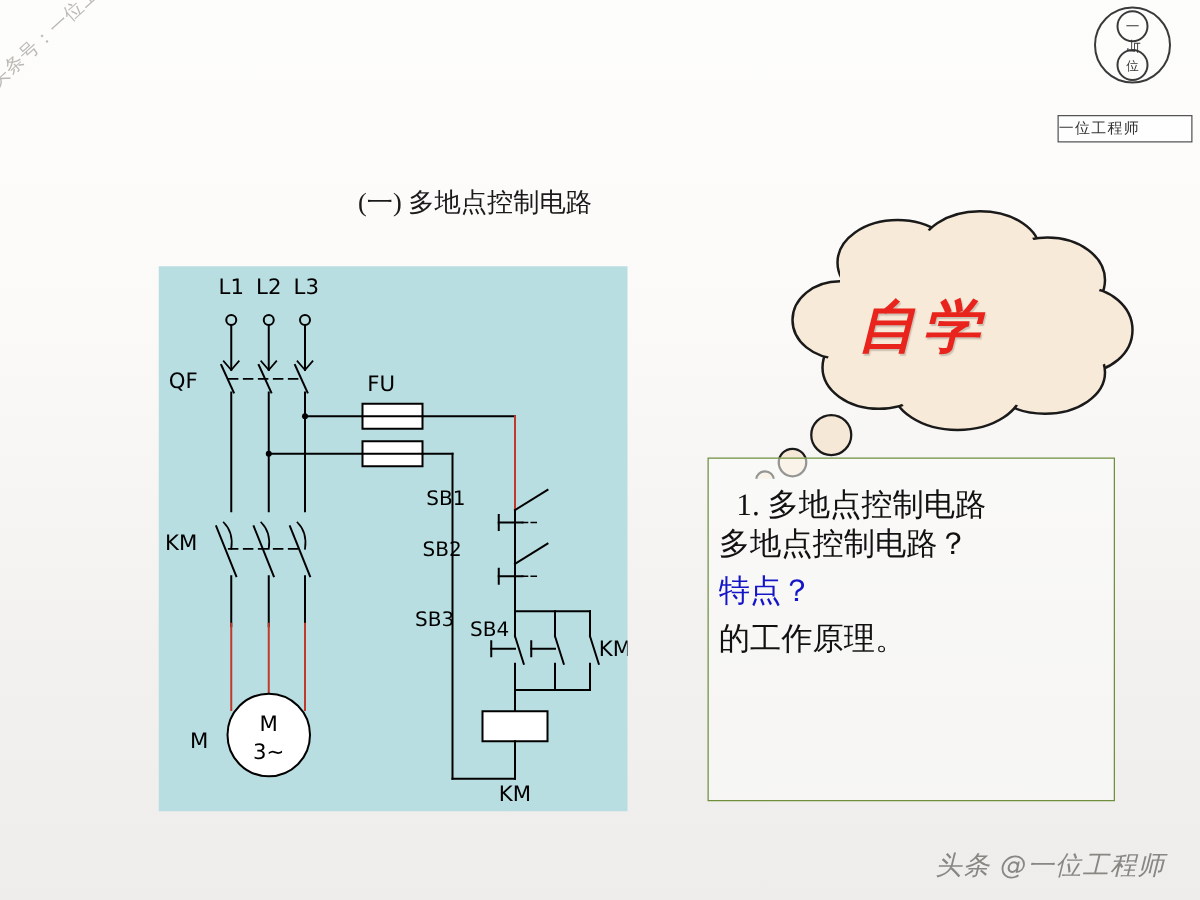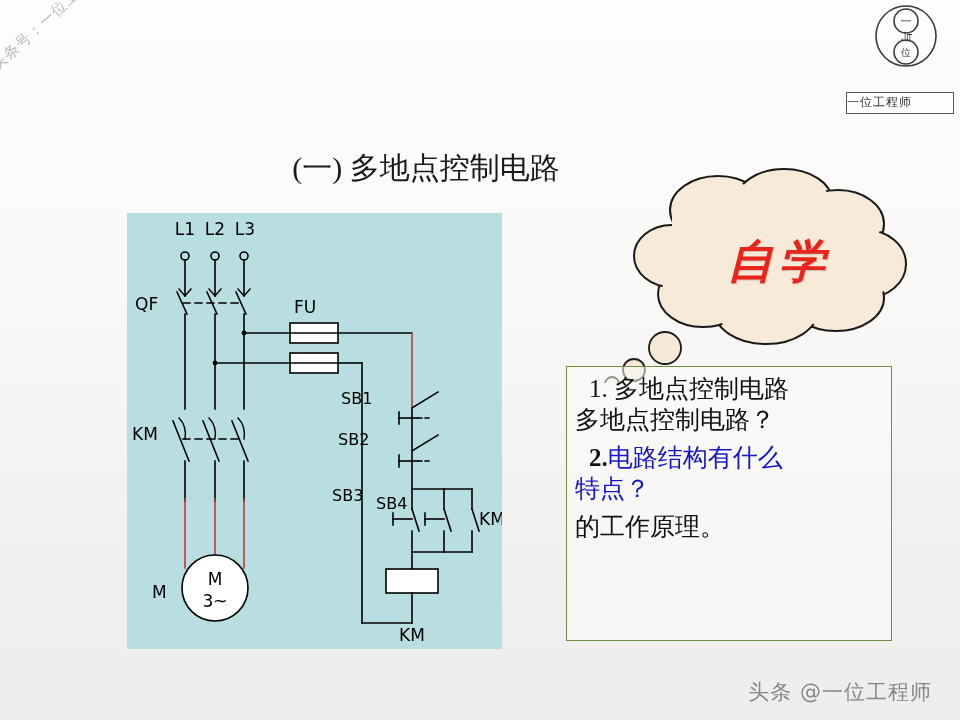--- a/index.html
+++ b/index.html
@@ -36,20 +36,21 @@
     opacity: .95;
   }
   .wm-bottom {
     position: absolute;
     right: 28px; bottom: 14px;
     color: #7e7c79;
     font-size: 21px;
     font-family: "DejaVu Sans", "Liberation Sans", sans-serif;
     letter-spacing: 1px;
     white-space: nowrap;
+    font-style: italic;
     opacity: .9;
   }
 
   
   .logo {
     position: absolute;
     right: 6px; top: 2px;
     width: 96px; height: 92px;
   }
   .logo-label {
@@ -82,44 +83,43 @@
     font-family: "DejaVu Sans", "Liberation Sans", sans-serif;
     text-shadow: 1px 1px 0 rgba(13,138,147,.35);
     white-space: nowrap;
   }
   .subtitle {
     position: absolute;
     left: 0; top: 148px;
     width: 760px;
     text-align: center;
     color: #1a1a1a;
-    font-size: 30px;
+    font-size: 21px;
     font-family: "Liberation Serif", "DejaVu Serif", serif;
     white-space: nowrap;
-    padding-left: 46px;
   }
 
   
   .circuit-panel {
     position: absolute;
     left: 127px; top: 213px;
     width: 375px; height: 436px;
     background: #b9dee1;
   }
   .circuit-panel svg { display: block; }
 
   
   .cloud {
     position: absolute;
     left: 598px; top: 168px;
     width: 330px; height: 215px;
   }
   .cloud-text {
     position: absolute;
-    left: 614px; top: 231px;
+    left: 573px; top: 231px;
     width: 330px;
     text-align: center;
     color: #e8241c;
     font-size: 46px;
     font-weight: bold;
     font-style: italic;
     letter-spacing: 6px;
     font-family: Liberation Sans, sans-serif;
     text-shadow: 1px 1px 1px rgba(0,0,0,.18);
     pointer-events: none;
@@ -135,21 +135,21 @@
     background: rgba(252,252,250,.55);
     padding: 6px 10px 0 8px;
   }
   .q-line {
     color: #111;
     font-size: 25px;
     line-height: 31px;
     font-family: "Liberation Serif", "DejaVu Serif", serif;
     white-space: nowrap;
   }
-  .q-indent { padding-left: 14px; }
+  .q-indent { padding-left: 14px; margin-top: 16px; }
   .q-blue { color: #1515c8; }
   .q-bold { font-weight: bold; }
   .q-gap { height: 7px; }
 </style>
 </head>
 <body>
 
 <div id="slide">
 
   <div class="wm-diagonal">头条号：一位工程师</div>
@@ -320,21 +320,20 @@
         <circle cx="14" cy="216" r="7"></circle>
       </g>
     </svg>
   </div>
   <div class="cloud-text">自学</div>
 
   <div class="qbox">
     <div class="q-line q-indent">1. 多地点控制电路</div>
     <div class="q-line">多地点控制电路？</div>
     <div class="q-gap"></div>
-    <div class="q-line q-indent"><span class="q-bold">2.</span><span class="q-blue">电路结构有什么</span></div>
     <div class="q-line q-blue">特点？</div>
     <div class="q-gap"></div>
     <div class="q-line">的工作原理。</div>
   </div>
 
   <div class="wm-bottom">头条 @一位工程师</div>
 
 </div>
 
 </body></html>

